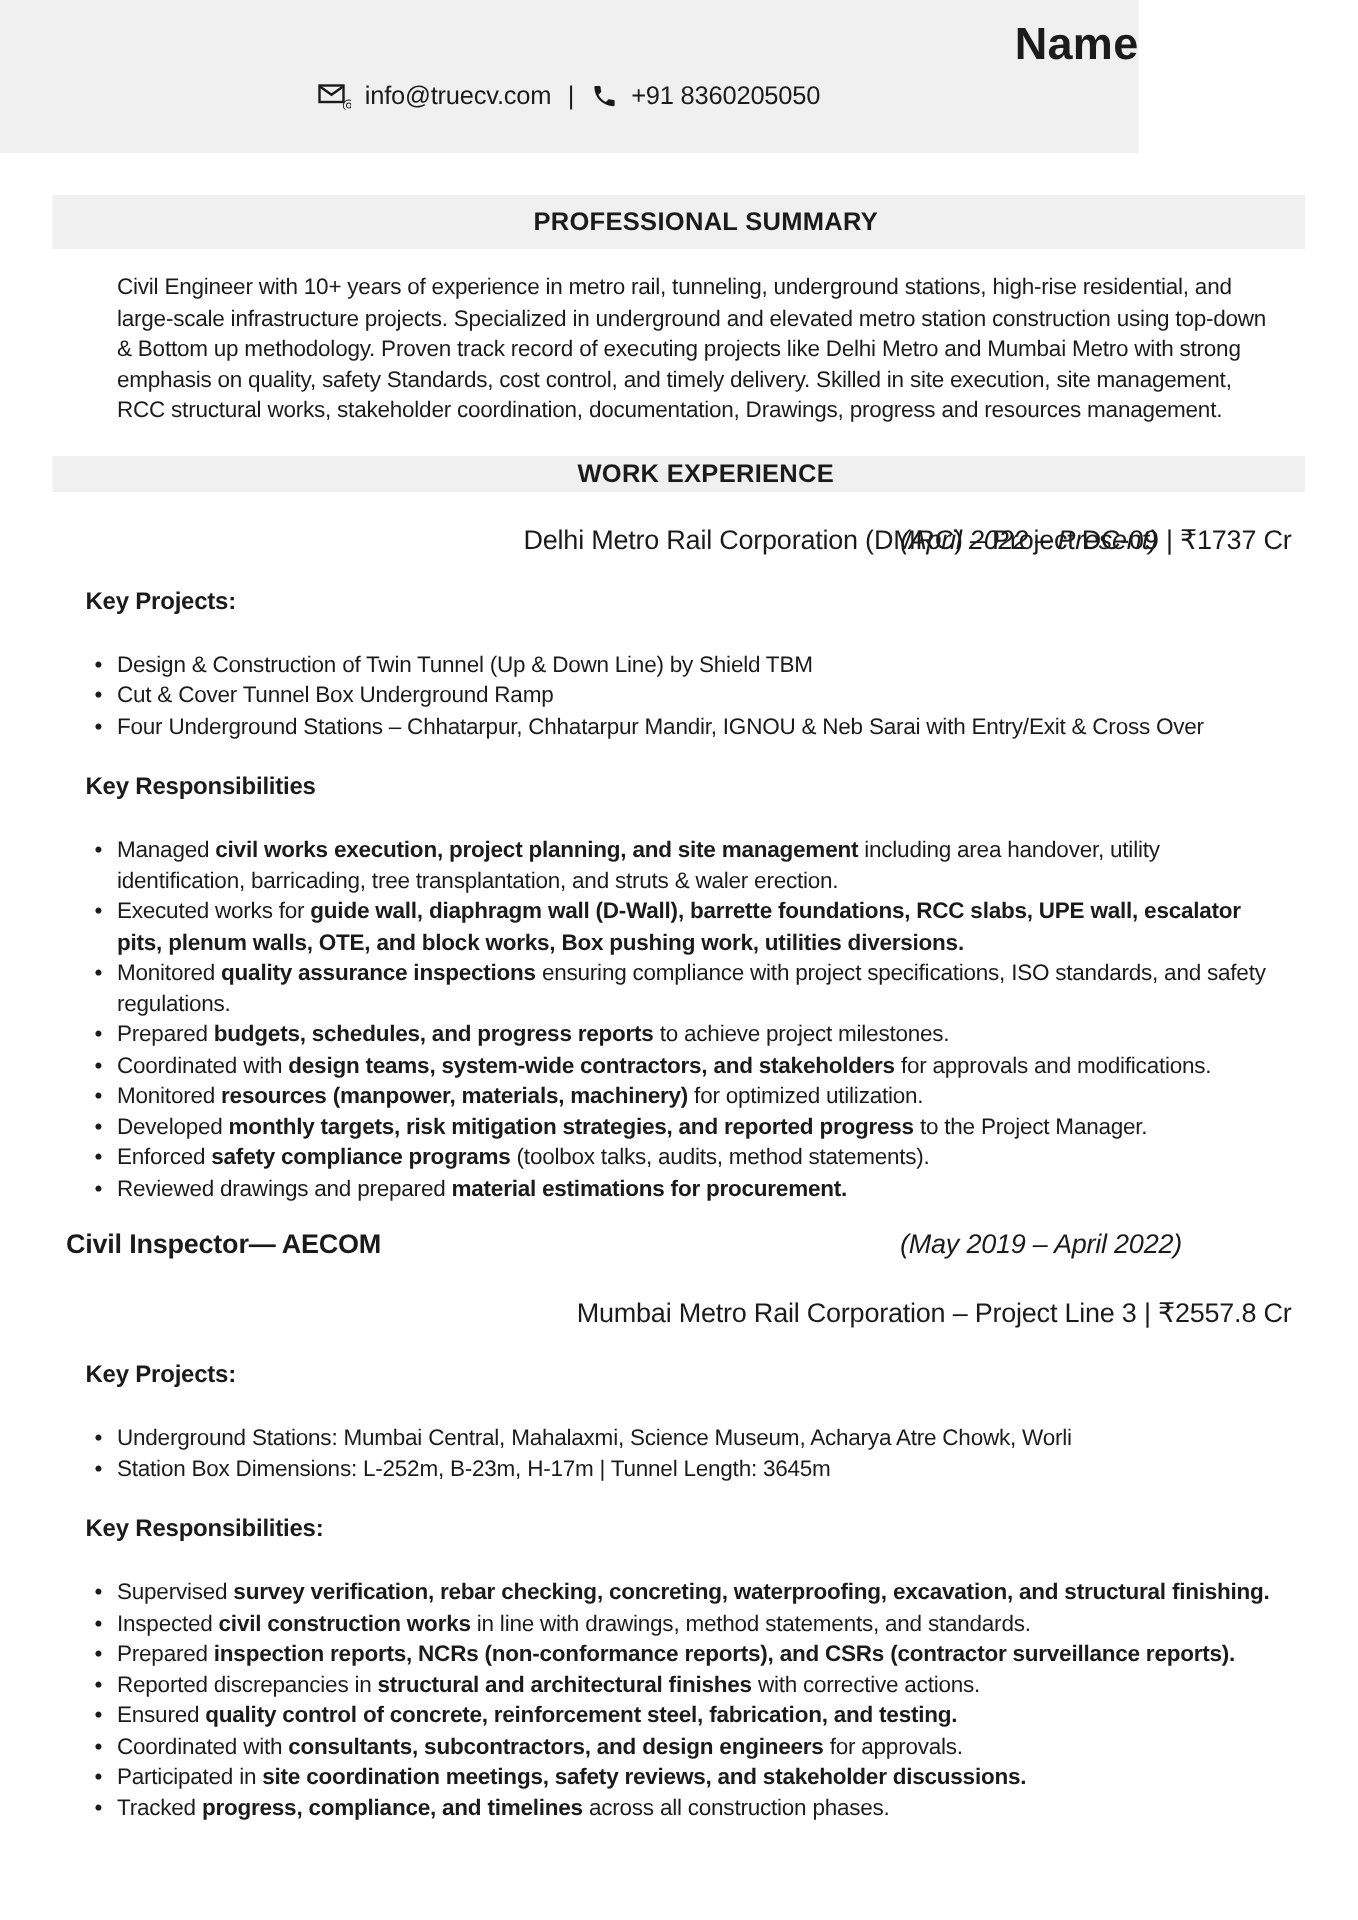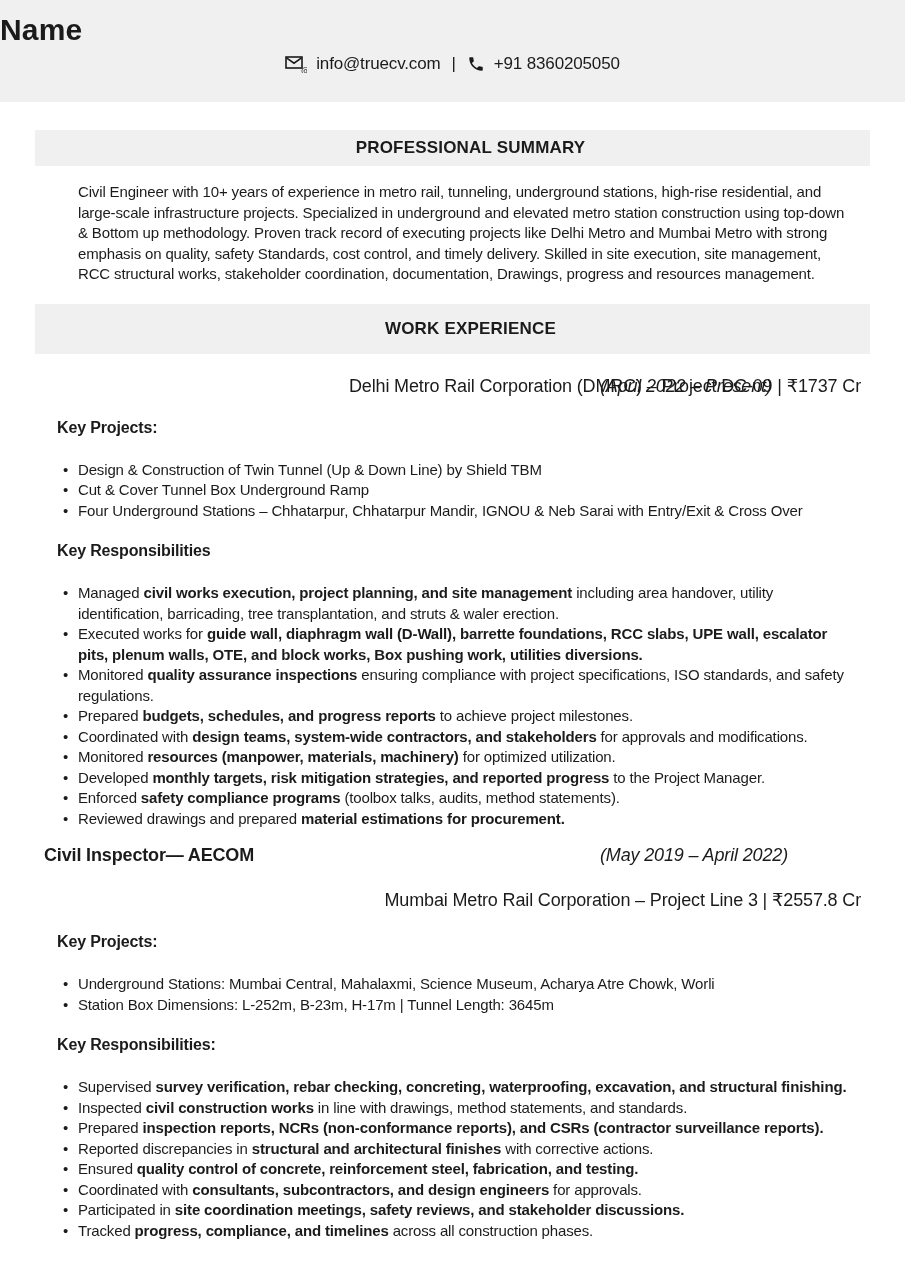--- a/index.html
+++ b/index.html
@@ -12,24 +12,24 @@
     width:905px;
     height:1280px;
     background:#ffffff;
     color:var(--text);
     font-family:"Liberation Sans","DejaVu Sans",sans-serif;
     letter-spacing:-0.15px;
     overflow:hidden;
   }
   
   .header{
-    width:905px;
+    width:759px;
     height:102px;
     background:var(--bar-bg);
-    text-align:left;
+    text-align:right;
   }
   .name{
     margin:0;
     padding-top:13px;
     font-size:30px;
     font-weight:700;
     letter-spacing:0.2px;
   }
   .contact{
     margin-top:7px;
@@ -50,21 +50,21 @@
     align-items:center;
     justify-content:center;
   }
   .section-bar h2{
     margin:0;
     font-size:17px;
     font-weight:700;
     letter-spacing:0.2px;
     padding-left:36px;
   }
-  .we-bar{margin-top:19px;height:50px;text-align:center;}
+  .we-bar{margin-top:19px;height:24px;text-align:center;}
   
   .summary-text{
     margin:16px 52px 0 78px;
     font-size:15px;
     line-height:20.5px;
   }
   
   #jobs{margin:0;}
   .job{margin:0 44px 0 44px;}
   .job + .job{margin-top:14px;}

